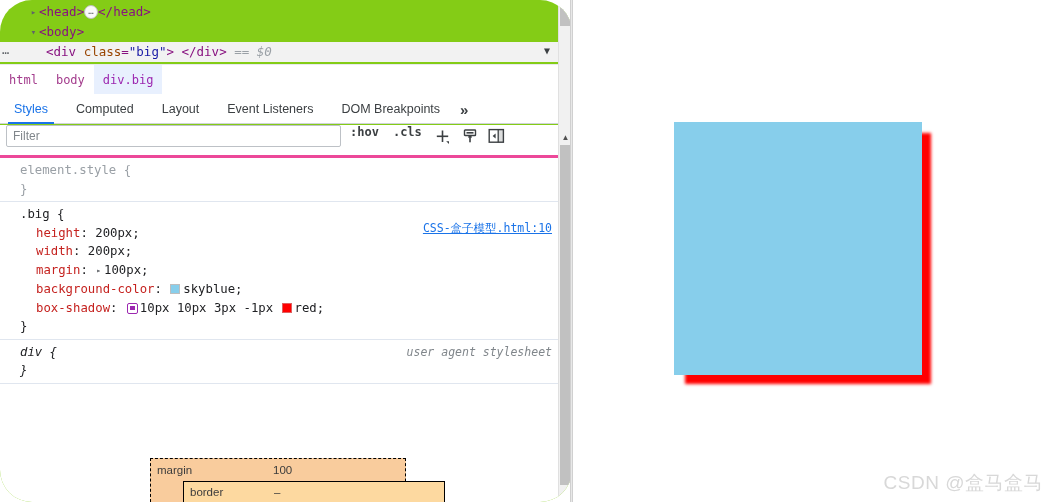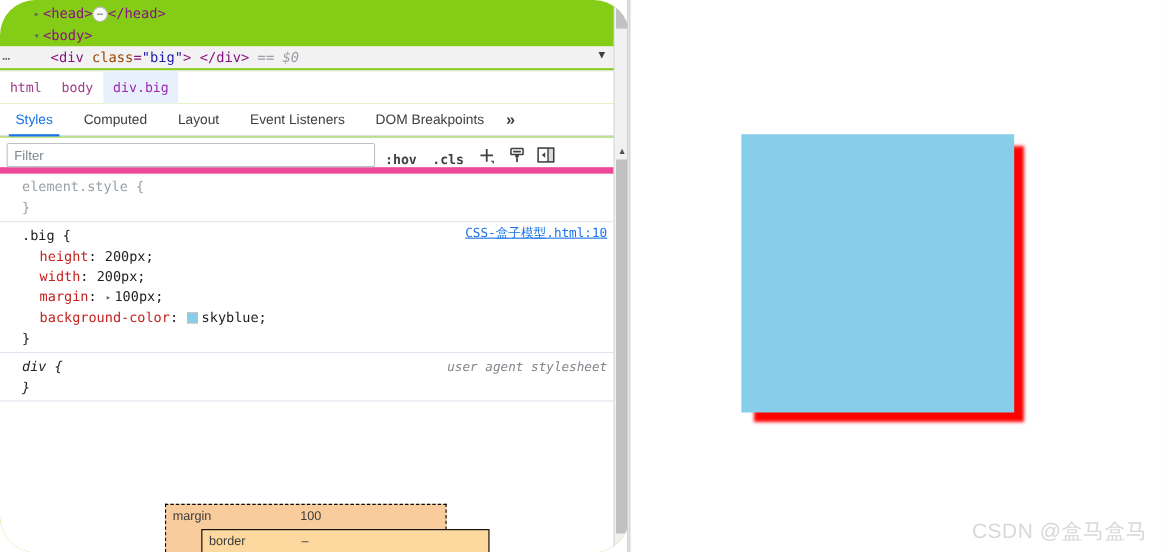--- a/index.html
+++ b/index.html
@@ -132,23 +132,23 @@
     background: #1a73e8;
   }
   .tab-more { padding: 0 8px 5px 6px; color: #3c4043; font-size: 15px; font-weight: bold; }
 
   
   .filter-row {
     position: absolute;
     left: 0; top: 125px;
     width: 558px; height: 33px;
     display: flex;
-    align-items: flex-end;
-    background: #ffffff;
-    border-bottom: 6px solid #ec4899;
+    align-items: flex-start;
+    background: #ffffff;
+    border-bottom: 3px solid #ec4899;
     padding: 0 6px;
   }
   .filter-input {
     flex: 0 0 auto;
     width: 335px;
     height: 22px;
     border: 1px solid #bdc1c6;
     border-radius: 2px;
     background: #fff;
     font-size: 12px;
@@ -190,21 +190,21 @@
   .rule-line.ind { padding-left: 20px; }
   .sel-gray { color: #9aa0a6; }
   .sel-dark { color: #202124; }
   .prop { color: #c5221f; }
   .val { color: #202124; }
   .ua-rule { font-style: italic; }
   .ua-rule .prop { color: #c5221f; font-style: italic; }
   .ua-rule .sel-dark { color: #202124; font-style: italic; }
   .origin-link {
     position: absolute;
-    right: 6px; top: 0;
+    right: 6px; top: 17px;
     font-size: 11.5px;
     color: #1a73e8;
     text-decoration: underline;
     font-family: "DejaVu Sans Mono", "Liberation Mono", monospace;
   }
   .origin-ua {
     position: absolute;
     right: 6px; top: 3px;
     font-size: 11.5px;
     color: #80868b;
@@ -419,20 +419,23 @@
         </div>
 
         <div class="rule-line ind">
           <span class="prop">margin</span><span class="val">:&nbsp;</span><span class="exp-tri">▸</span><span class="val">100px;</span>
         </div>
 
         <div class="rule-line ind">
           <span class="prop">background-color</span><span class="val">:&nbsp;</span><span class="swatch" style="background:#87ceeb"></span><span class="val">skyblue;</span>
         </div>
 
+        <div class="rule-line ind">
+          <span class="prop">box-shadow</span><span class="val">:&nbsp;</span><span class="shadow-icon"></span><span class="val">10px 10px 3px -1px</span>&nbsp;<span class="swatch" style="background:#ff0000;border-color:#e06060"></span><span class="val">red;</span>
+        </div>
 
         <div class="rule-line sel-dark">}</div>
       </div>
 
       <div class="rule-block ua-rule">
         <div class="rule-line sel-dark">div {</div>
         <div class="origin-ua">user agent stylesheet</div>
         <div class="rule-line sel-dark">}</div>
       </div>
     </div>

